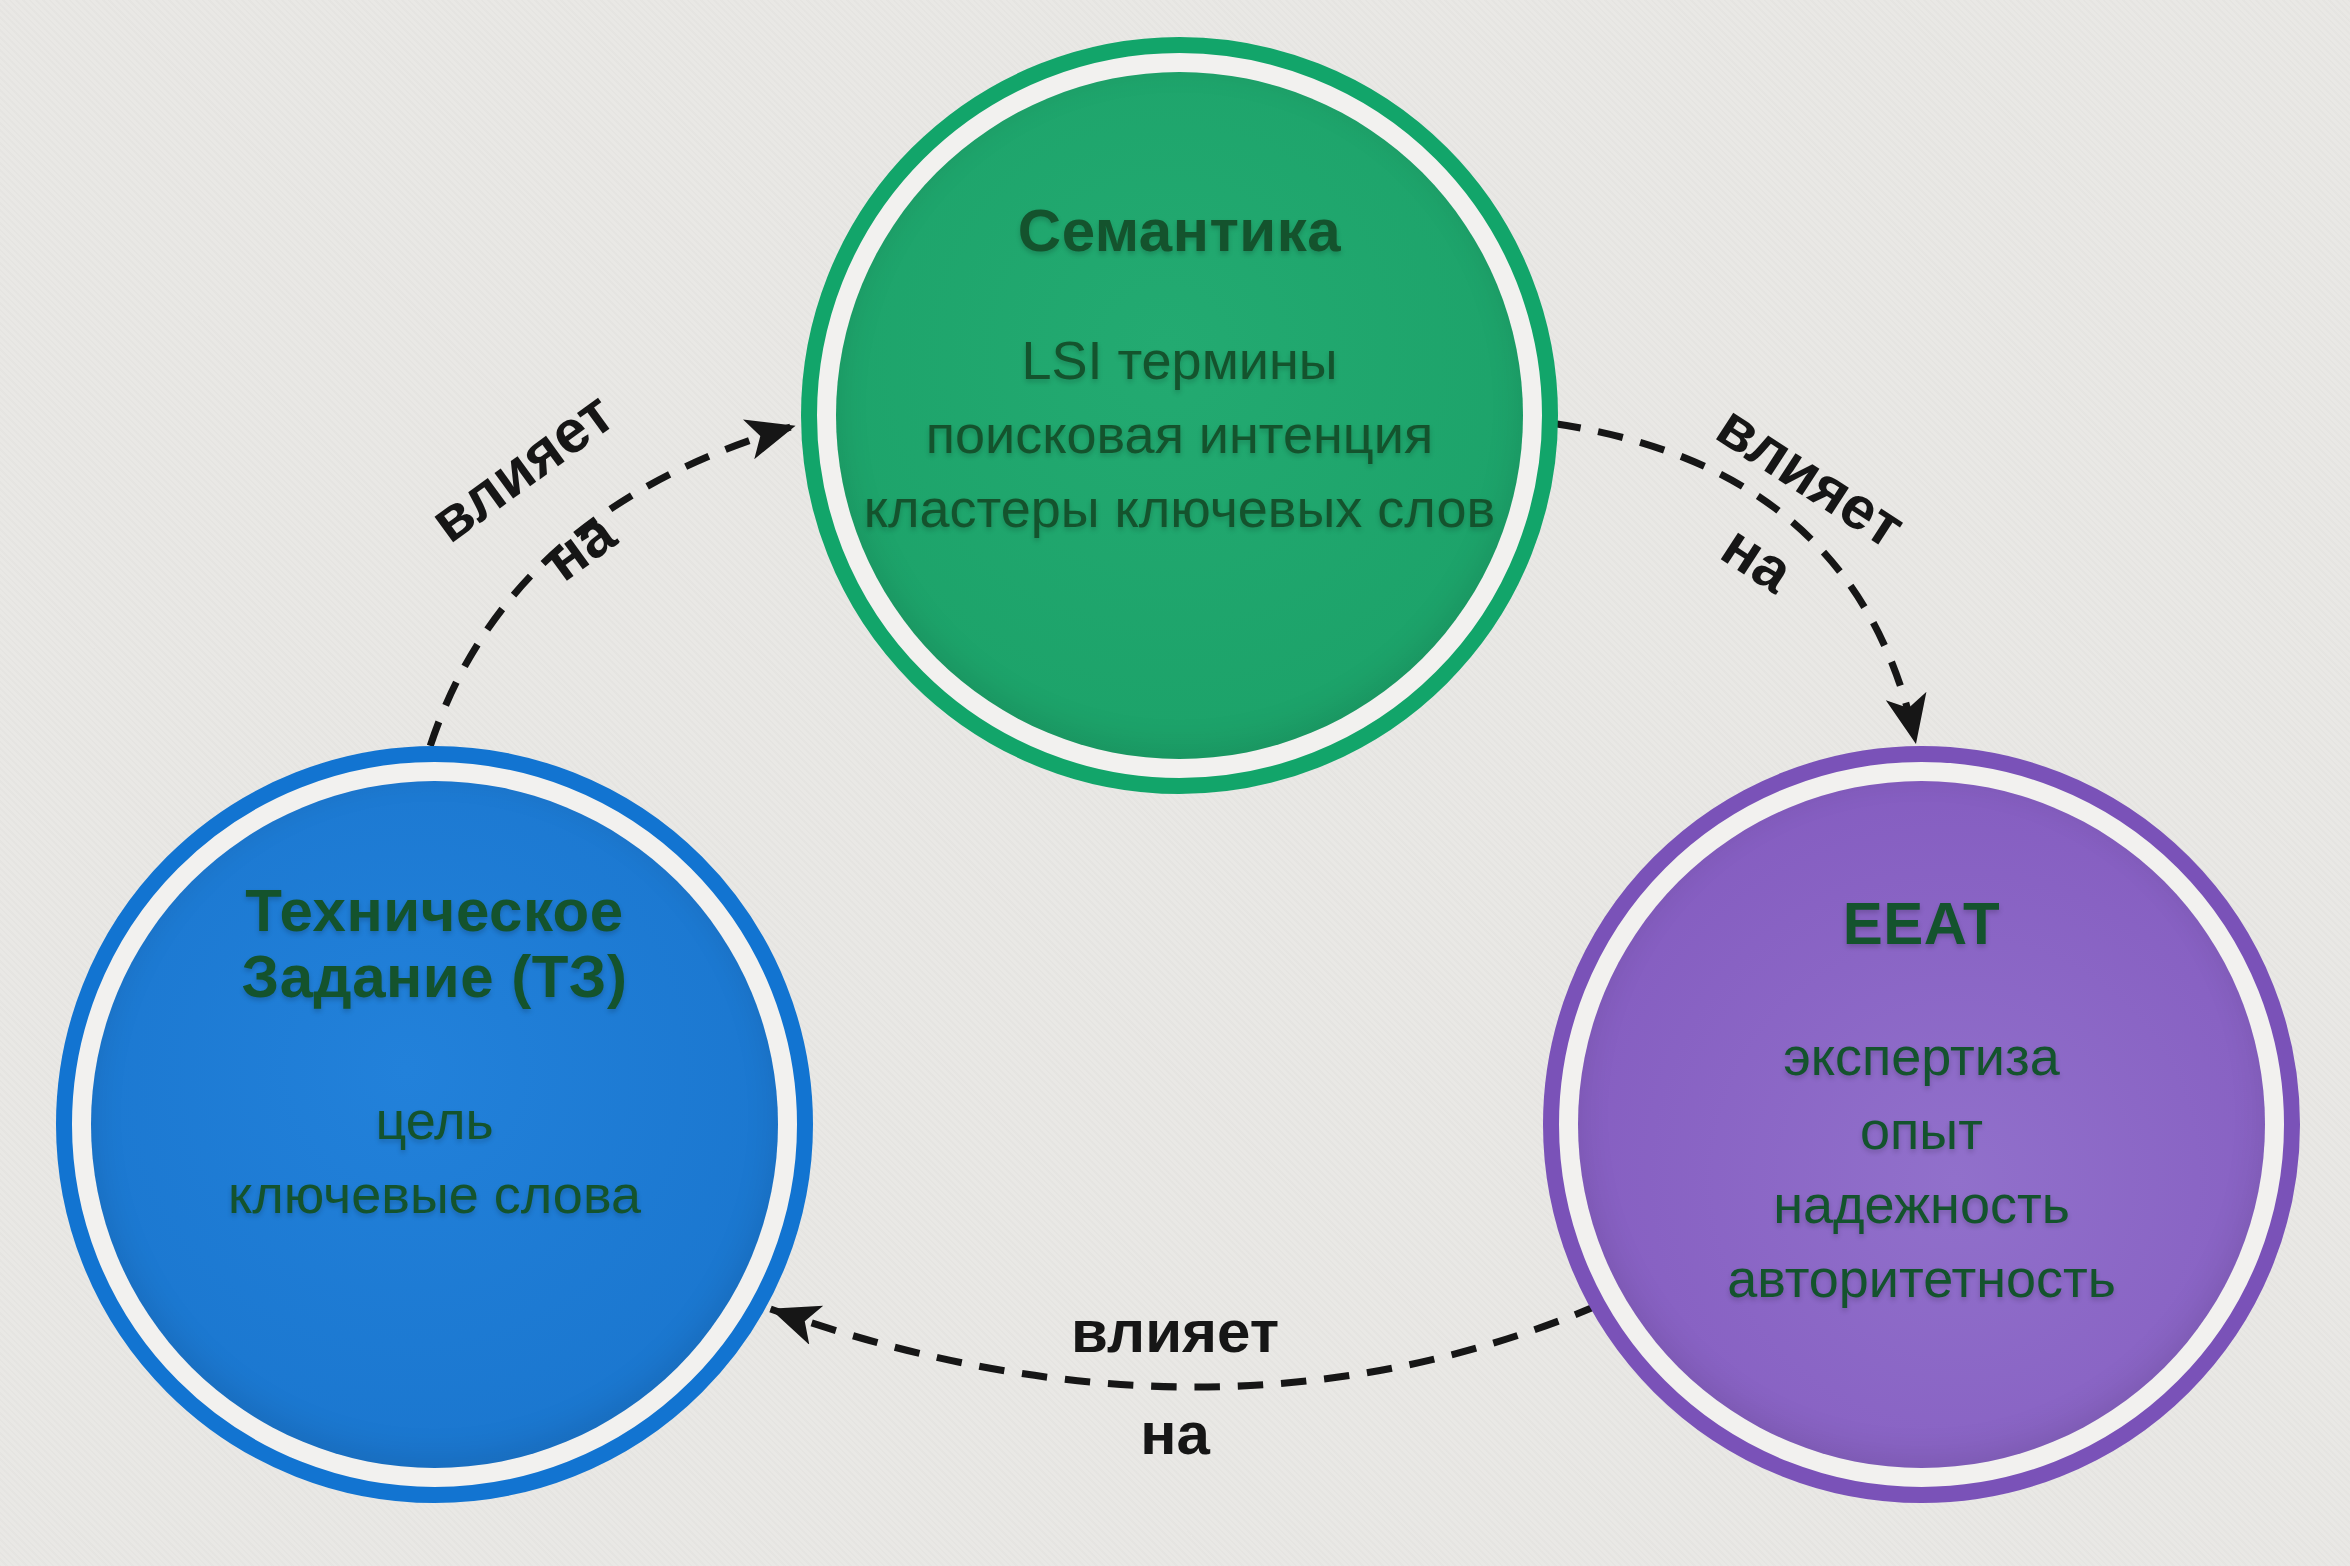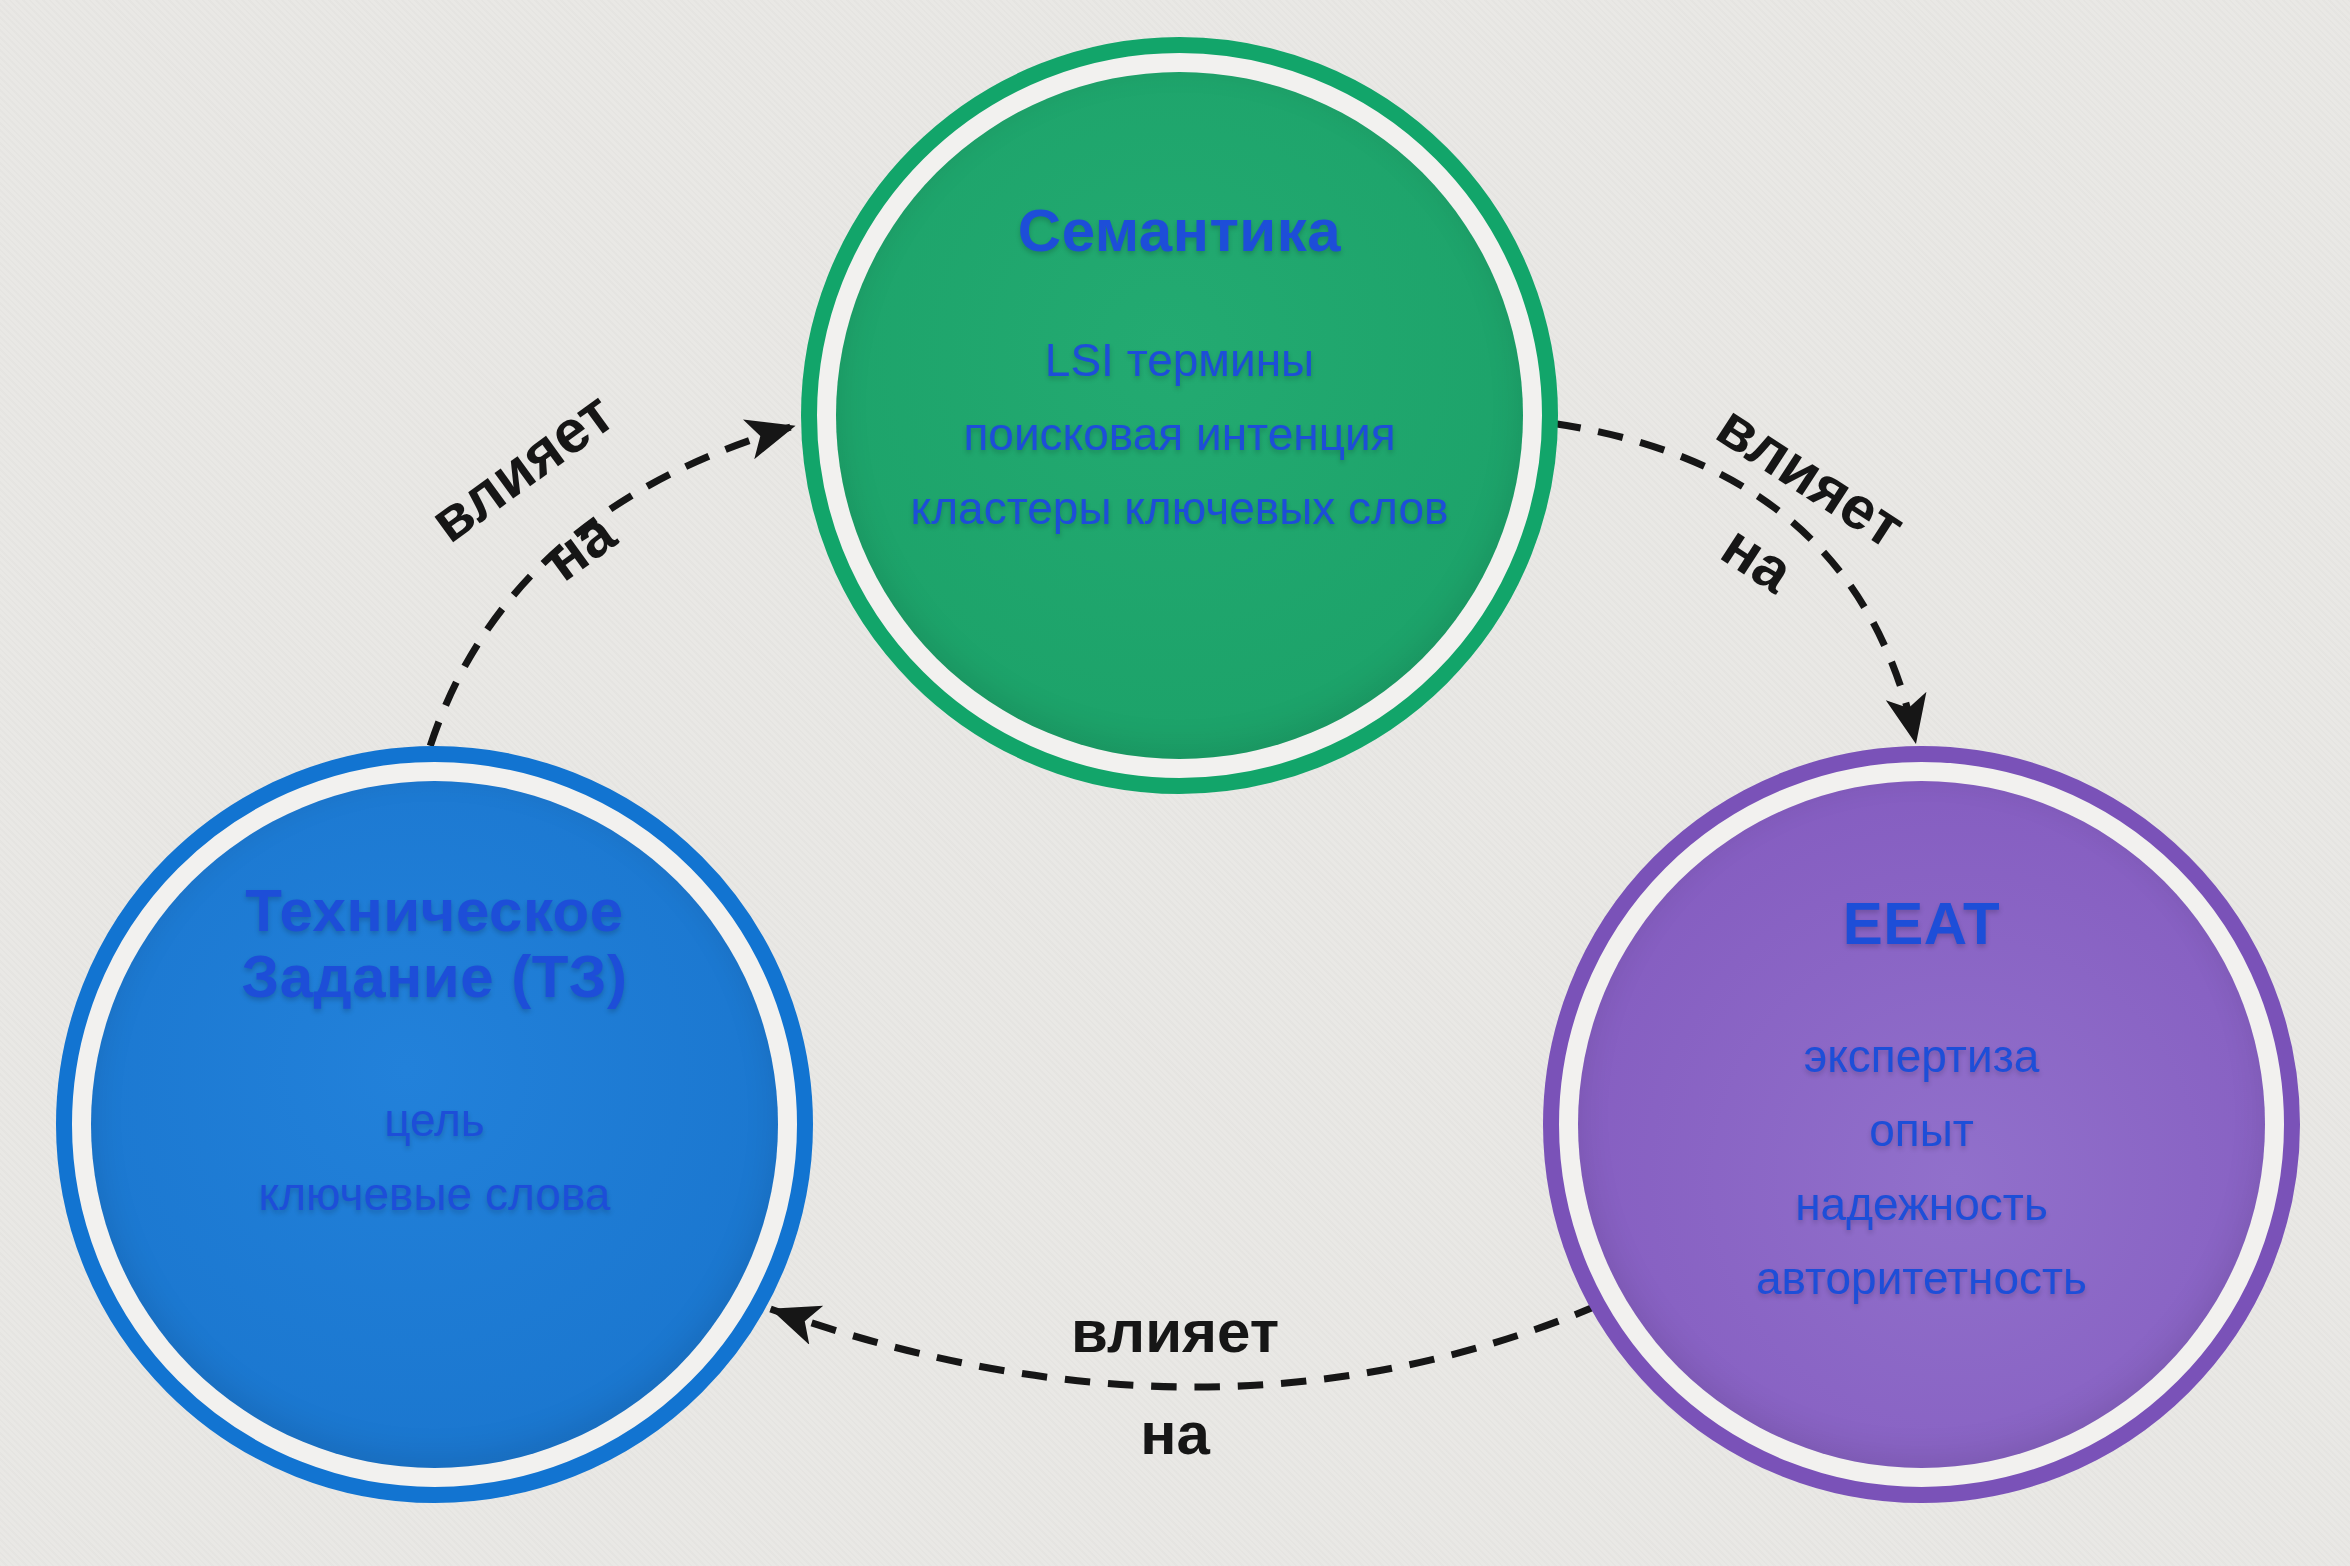--- a/index.html
+++ b/index.html
@@ -25,25 +25,25 @@
   .node-green{left:801px;top:37px;border-color:#12a56a;}
   .node-green .fill{background:radial-gradient(circle at 48% 40%,#23aa71,#1aa067);}
   .node-blue{left:56px;top:746px;border-color:#1274d1;}
   .node-blue .fill{background:radial-gradient(circle at 46% 42%,#2281da,#1873cb);}
   .node-purple{left:1543px;top:746px;border-color:#7a52b8;}
   .node-purple .fill{background:radial-gradient(circle at 55% 58%,#9170cb,#8157bd);}
 
   .content{
     position:absolute;inset:19px;border-radius:50%;
     display:flex;flex-direction:column;align-items:center;
-    color:#1d4ed8;text-align:center;
+    color:#14532d;text-align:center;
     text-shadow:0 2.8px 5.6px rgba(0,0,0,0.18);
   }
   .node-title{font-size:60px;font-weight:700;line-height:66px;letter-spacing:0.5px;}
-  .node-items{font-size:46px;font-weight:500;line-height:74px;}
+  .node-items{font-size:54px;font-weight:500;line-height:74px;}
   .node-green .content{padding-top:126px;}
   .node-green .node-items{margin-top:59px;}
   .node-blue .content{padding-top:97px;}
   .node-blue .node-items{margin-top:73px;}
   .node-purple .content{padding-top:110px;}
   .node-purple .node-items{margin-top:62px;}
 
   .edge-label{
     position:absolute;
     color:#161616;

